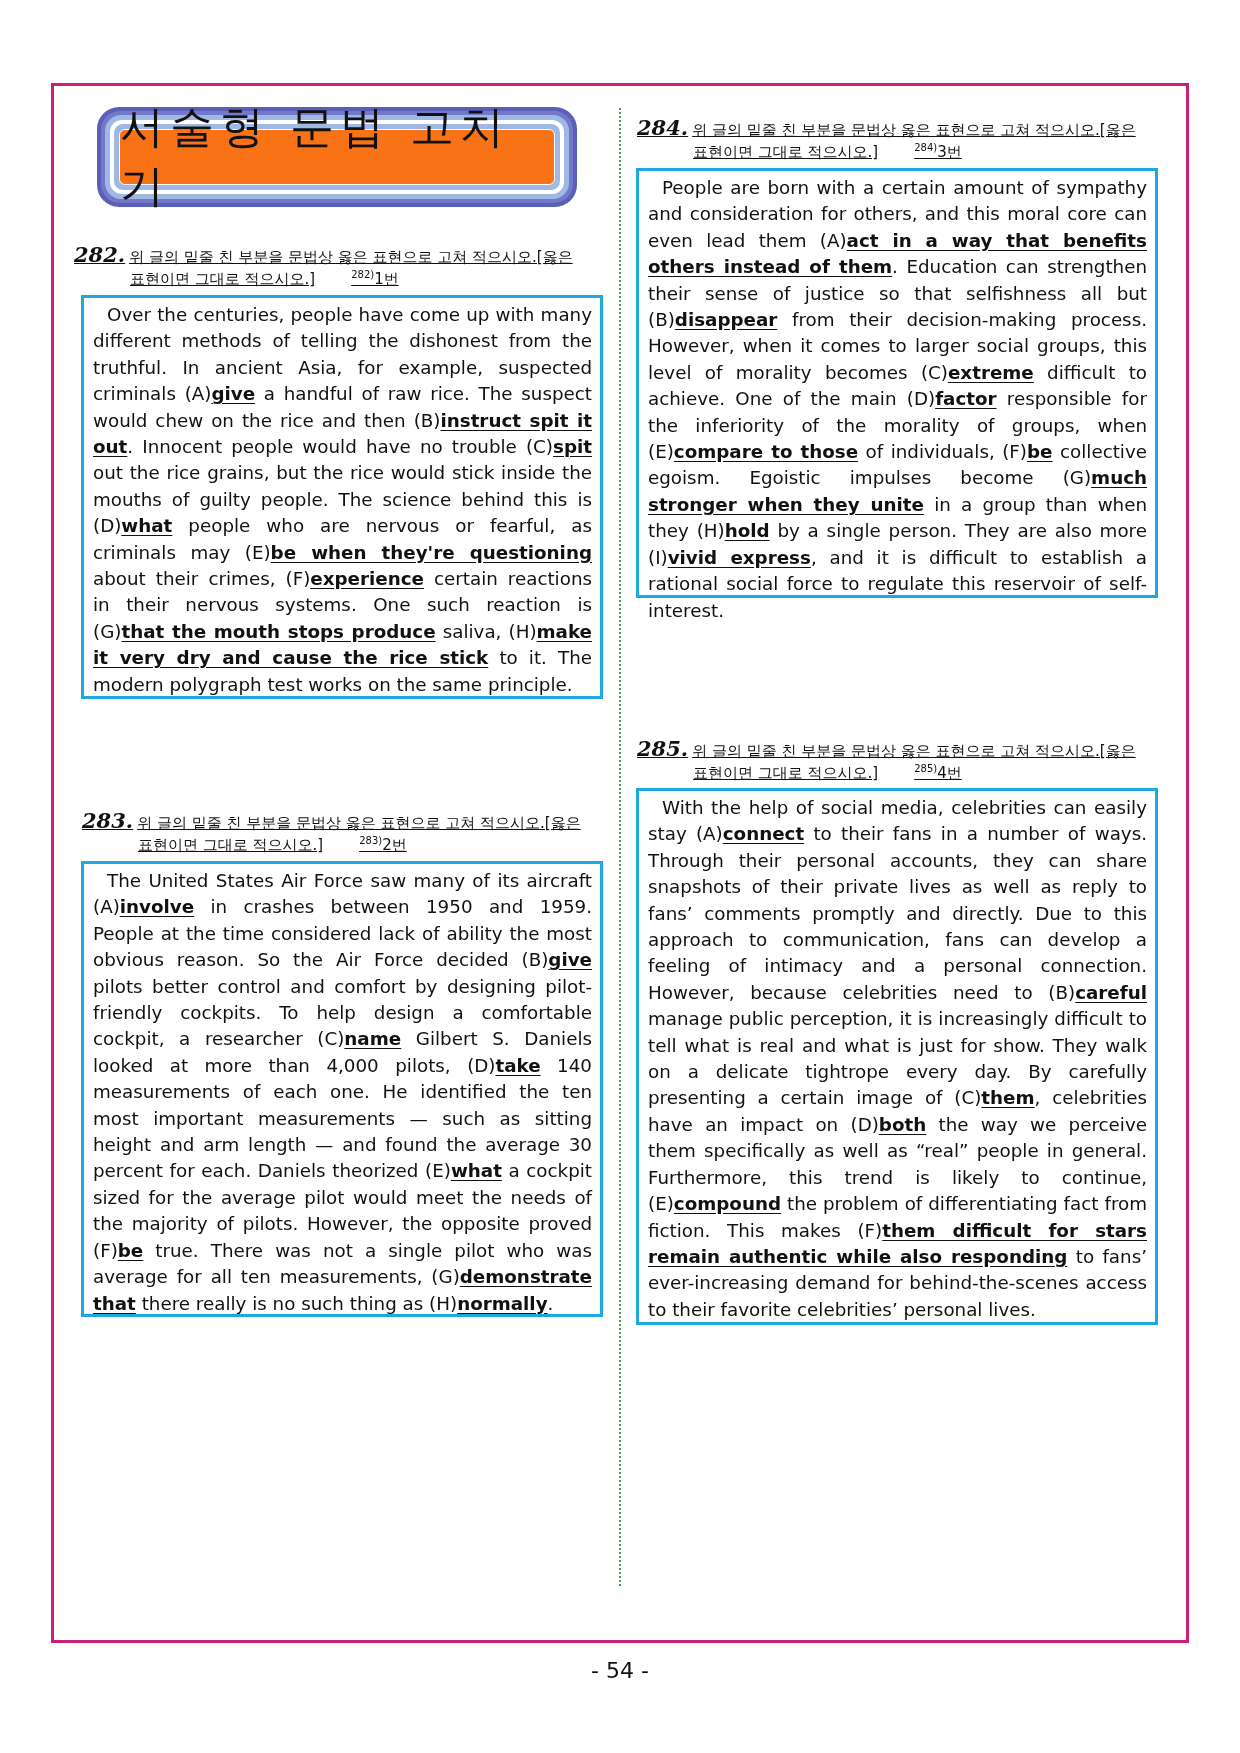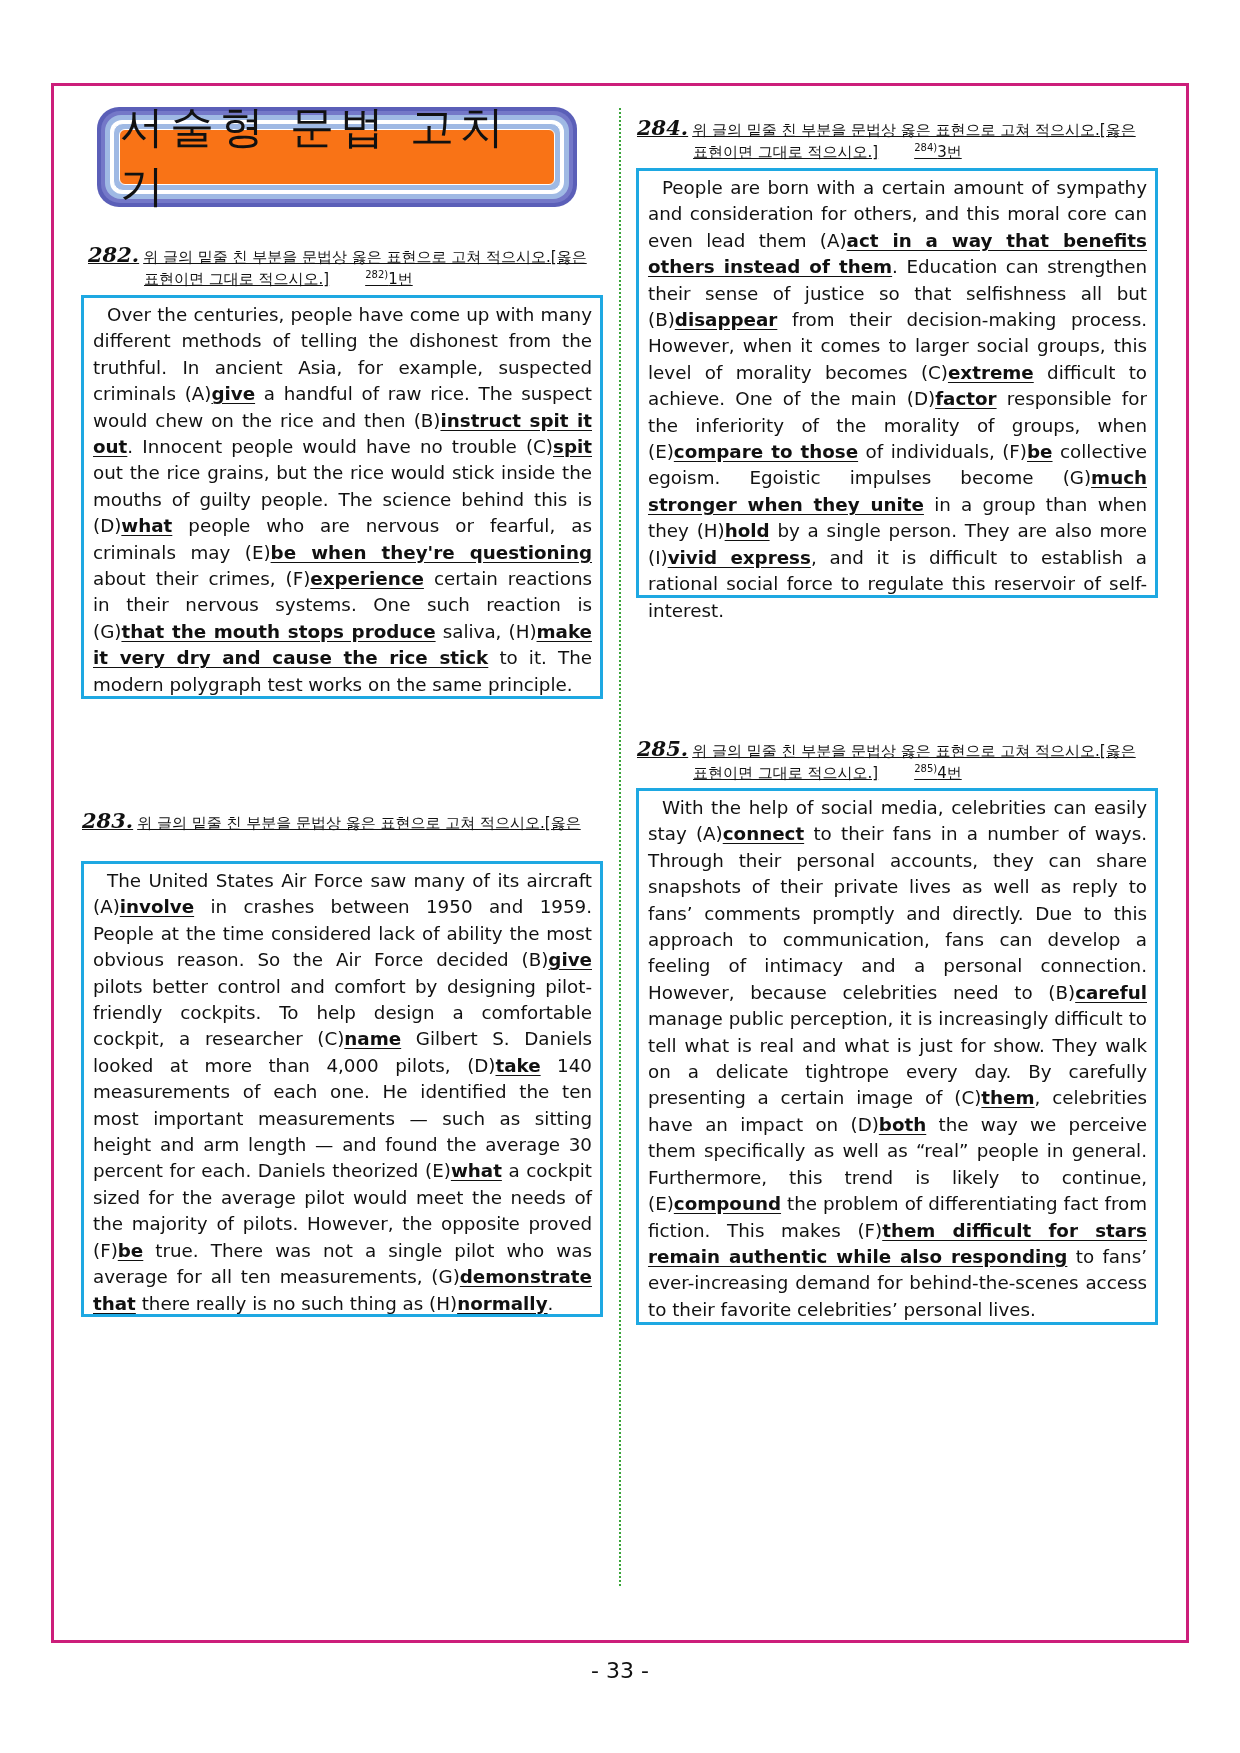--- a/index.html
+++ b/index.html
@@ -49,30 +49,31 @@
 <div class="title-banner">
   <div class="r1"></div>
     <div class="r2"></div>
     <div class="r3"></div>
     <div class="r4"></div>
   <div class="r5">
     <span class="title-text">서술형 문법 고치기</span>
   </div>
 </div>
 
-<div class="q-head" style="left:88px; top:244px; width:530px;">
+<div class="q-head" style="left:74px; top:244px; width:530px;">
   <span class="q-num">282.</span><span>위 글의 밑줄 친 부분을 문법상 옳은 표현으로 고쳐 적으시오.[옳은</span>
   <span class="q-line2"><span>표현이면 그대로 적으시오.]</span><span class="sup">282)</span><span>1번</span></span>
 </div>
 <div class="q-box" style="left:81px; top:295px; width:522px; height:404px;">
   <p class="passage">Over the centuries, people have come up with many different methods of telling the dishonest from the truthful. In ancient Asia, for example, suspected criminals (A)<b>give</b> a handful of raw rice. The suspect would chew on the rice and then (B)<b>instruct spit it out</b>. Innocent people would have no trouble (C)<b>spit</b> out the rice grains, but the rice would stick inside the mouths of guilty people. The science behind this is (D)<b>what</b> people who are nervous or fearful, as criminals may (E)<b>be when they're questioning</b> about their crimes, (F)<b>experience</b> certain reactions in their nervous systems. One such reaction is (G)<b>that the mouth stops produce</b> saliva, (H)<b>make it very dry and cause the rice stick</b> to it. The modern polygraph test works on the same principle.</p>
 </div>
 
 <div class="q-head" style="left:82px; top:810px; width:530px;">
   <span class="q-num">283.</span><span>위 글의 밑줄 친 부분을 문법상 옳은 표현으로 고쳐 적으시오.[옳은</span>
+  <span class="q-line2"><span>표현이면 그대로 적으시오.]</span><span class="sup">283)</span><span>2번</span></span>
 </div>
 <div class="q-box" style="left:81px; top:861px; width:522px; height:456px;">
   <p class="passage">The United States Air Force saw many of its aircraft (A)<b>involve</b> in crashes between 1950 and 1959. People at the time considered lack of ability the most obvious reason. So the Air Force decided (B)<b>give</b> pilots better control and comfort by designing pilot-friendly cockpits. To help design a comfortable cockpit, a researcher (C)<b>name</b> Gilbert S. Daniels looked at more than 4,000 pilots, (D)<b>take</b> 140 measurements of each one. He identified the ten most important measurements — such as sitting height and arm length — and found the average 30 percent for each. Daniels theorized (E)<b>what</b> a cockpit sized for the average pilot would meet the needs of the majority of pilots. However, the opposite proved (F)<b>be</b> true. There was not a single pilot who was average for all ten measurements, (G)<b>demonstrate that</b> there really is no such thing as (H)<b>normally</b>.</p>
 </div>
 
 <div class="q-head" style="left:637px; top:117px; width:530px;">
   <span class="q-num">284.</span><span>위 글의 밑줄 친 부분을 문법상 옳은 표현으로 고쳐 적으시오.[옳은</span>
   <span class="q-line2"><span>표현이면 그대로 적으시오.]</span><span class="sup">284)</span><span>3번</span></span>
 </div>
 <div class="q-box" style="left:636px; top:168px; width:522px; height:430px;">
@@ -80,13 +81,13 @@
 </div>
 
 <div class="q-head" style="left:637px; top:738px; width:530px;">
   <span class="q-num">285.</span><span>위 글의 밑줄 친 부분을 문법상 옳은 표현으로 고쳐 적으시오.[옳은</span>
   <span class="q-line2"><span>표현이면 그대로 적으시오.]</span><span class="sup">285)</span><span>4번</span></span>
 </div>
 <div class="q-box" style="left:636px; top:788px; width:522px; height:537px;">
   <p class="passage">With the help of social media, celebrities can easily stay (A)<b>connect</b> to their fans in a number of ways. Through their personal accounts, they can share snapshots of their private lives as well as reply to fans’ comments promptly and directly. Due to this approach to communication, fans can develop a feeling of intimacy and a personal connection. However, because celebrities need to (B)<b>careful</b> manage public perception, it is increasingly difficult to tell what is real and what is just for show. They walk on a delicate tightrope every day. By carefully presenting a certain image of (C)<b>them</b>, celebrities have an impact on (D)<b>both</b> the way we perceive them specifically as well as “real” people in general. Furthermore, this trend is likely to continue, (E)<b>compound</b> the problem of differentiating fact from fiction. This makes (F)<b>them difficult for stars remain authentic while also responding</b> to fans’ ever-increasing demand for behind-the-scenes access to their favorite celebrities’ personal lives.</p>
 </div>
 
-<div class="page-num">- 33 -</div>
+<div class="page-num">- 54 -</div>
 
 </body></html>

